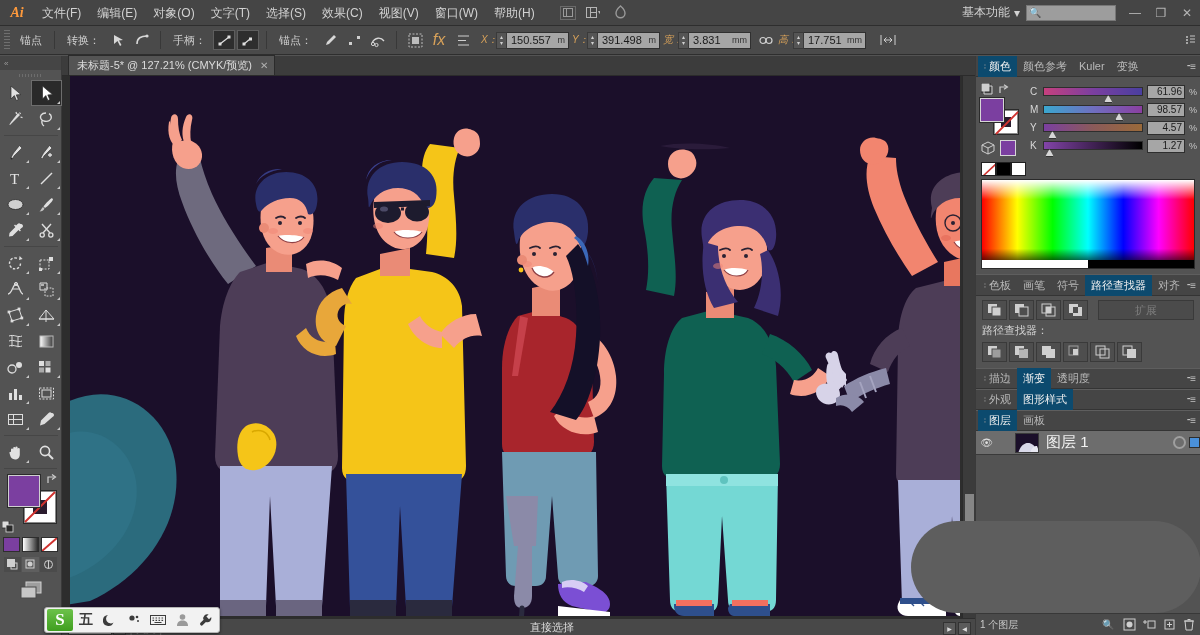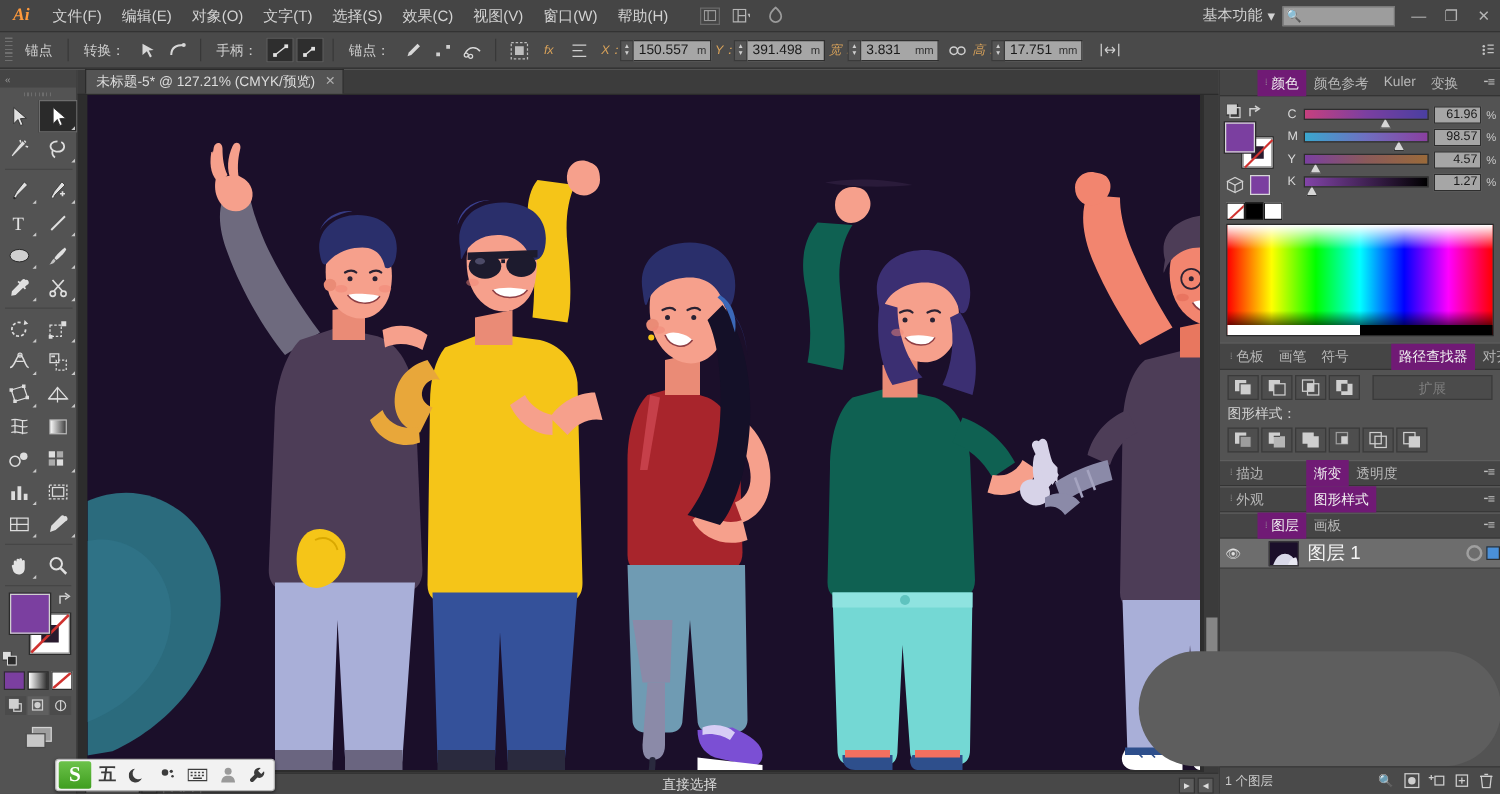--- a/index.html
+++ b/index.html
@@ -189,21 +189,21 @@
   }
   .panel { background: #535353; }
   .panel-tabs {
     display: flex; align-items: center; height: 21px; background: #454545;
     border-bottom: 1px solid #343434; padding-left: 2px;
   }
   .ptab {
     height: 21px; display: flex; align-items: center; padding: 0 6px;
     font-size: 11px; color: #b8b8b8; white-space: nowrap;
   }
-  .ptab.active { background: #701a75; color: #f0f0f0; margin-left: 28px; }
+  .ptab.active { background: #0c4a6e; color: #f0f0f0; }
   .ptab .dots { font-size: 7px; margin-right: 3px; color:#9a9a9a;}
   .pmenu { margin-left: auto; padding-right: 5px; font-size: 10px; color: #c0c0c0; letter-spacing:-1px;}
 
   
   .colorbody { padding: 5px 4px 4px 4px; display: flex; gap: 4px; }
   .color-left { width: 46px; position: relative; }
   .cl-row1 { display:flex; gap:4px; align-items:center; height:14px;}
   .mini-icon { width:13px;height:13px; display:flex;align-items:center;justify-content:center;
      color:#cfcfcf;font-size:9px;}
   .cl-fs { position: relative; width: 44px; height: 38px; margin-top: 2px;}
@@ -407,21 +407,21 @@
     </div>
     <div class="cb-sep"></div>
 
     <div class="cb-btn">
       <svg width="15" height="15" viewBox="0 0 15 15">
           <rect x="1" y="1" width="13" height="13" fill="none" stroke="#bdbdbd" stroke-dasharray="2 1.5"></rect>
           <rect x="4" y="4" width="7" height="7" fill="#bdbdbd"></rect>
         </svg>
     </div>
     <div class="cb-btn">
-      <span style="color:#d8a25a;font-style:italic;font-size:10px;">fx</span>
+      <span style="color:#d8a25a;font-style:italic;font-size:16px;">fx</span>
     </div>
     <div class="cb-btn">
       <svg width="13" height="13" viewBox="0 0 13 13">
           <line x1="1" y1="2" x2="12" y2="2" stroke="#cfcfcf"></line>
           <line x1="1" y1="6.5" x2="9" y2="6.5" stroke="#cfcfcf"></line>
           <line x1="1" y1="11" x2="12" y2="11" stroke="#cfcfcf"></line>
         </svg>
     </div>
 
     <div class="num-field" style="margin-left:6px">
@@ -1148,21 +1148,21 @@
           </div>
           <div class="pf-btn">
             <svg width="16" height="14" viewBox="0 0 16 14">
                 <rect x="1" y="1" width="9" height="9" fill="#cfcfcf"></rect>
                 <rect x="5" y="4" width="9" height="9" fill="#cfcfcf"></rect>
                 <rect x="5" y="4" width="5" height="6" fill="#4e4e4e"></rect>
               </svg>
           </div>
           <div class="pf-expand">扩展</div>
         </div>
-        <div class="pf-label">图形样式：</div>
+        <div class="pf-label">路径查找器：</div>
         <div class="pf-row">
           <div class="pf-btn">
             <svg width="16" height="14" viewBox="0 0 16 14">
                 <rect x="1" y="1" width="9" height="9" fill="#cfcfcf"></rect>
                 <rect x="5" y="4" width="9" height="9" fill="#9d9d9d" stroke="#4e4e4e"></rect>
               </svg>
           </div>
           <div class="pf-btn">
             <svg width="16" height="14" viewBox="0 0 16 14">
                 <rect x="1" y="1" width="9" height="9" fill="#cfcfcf"></rect>

